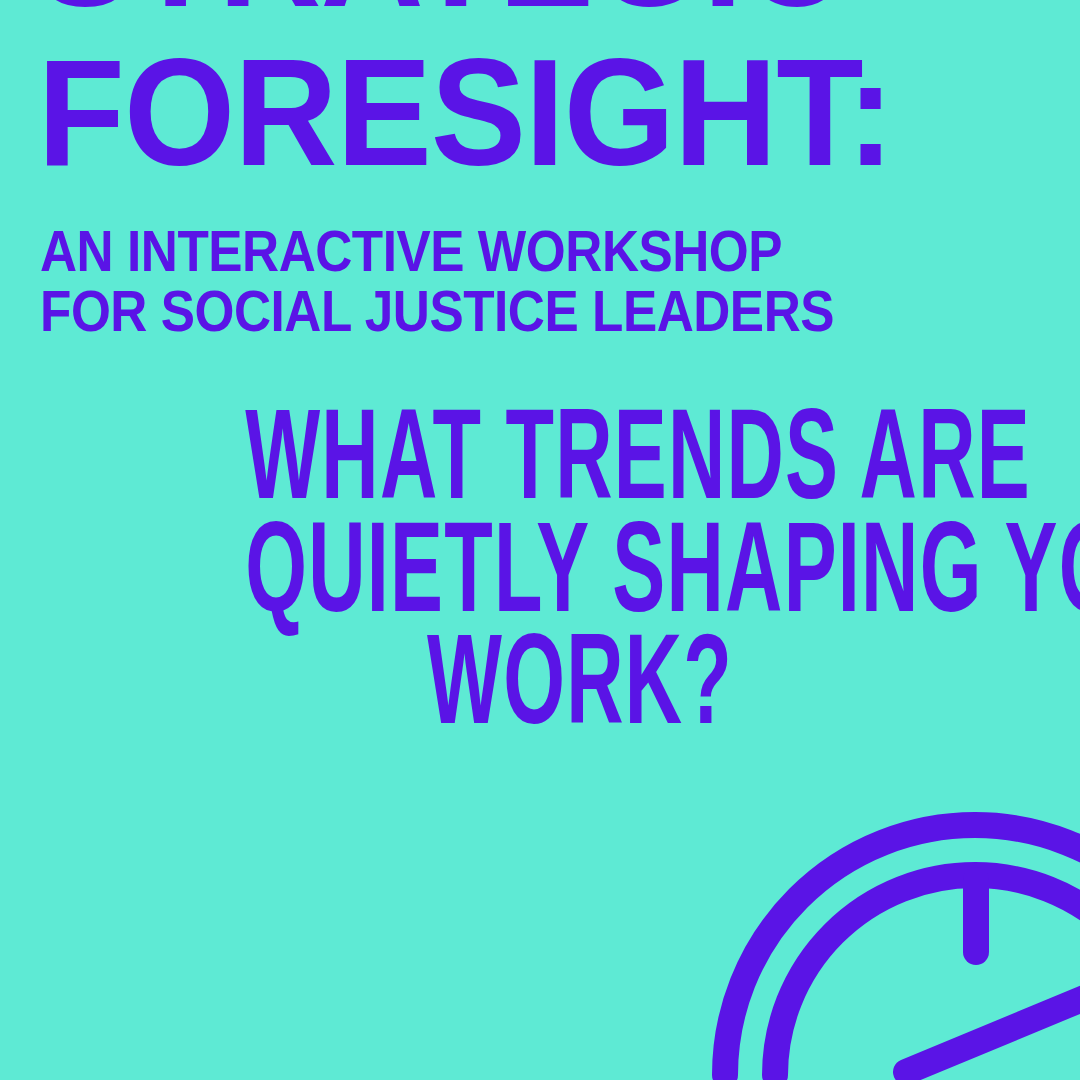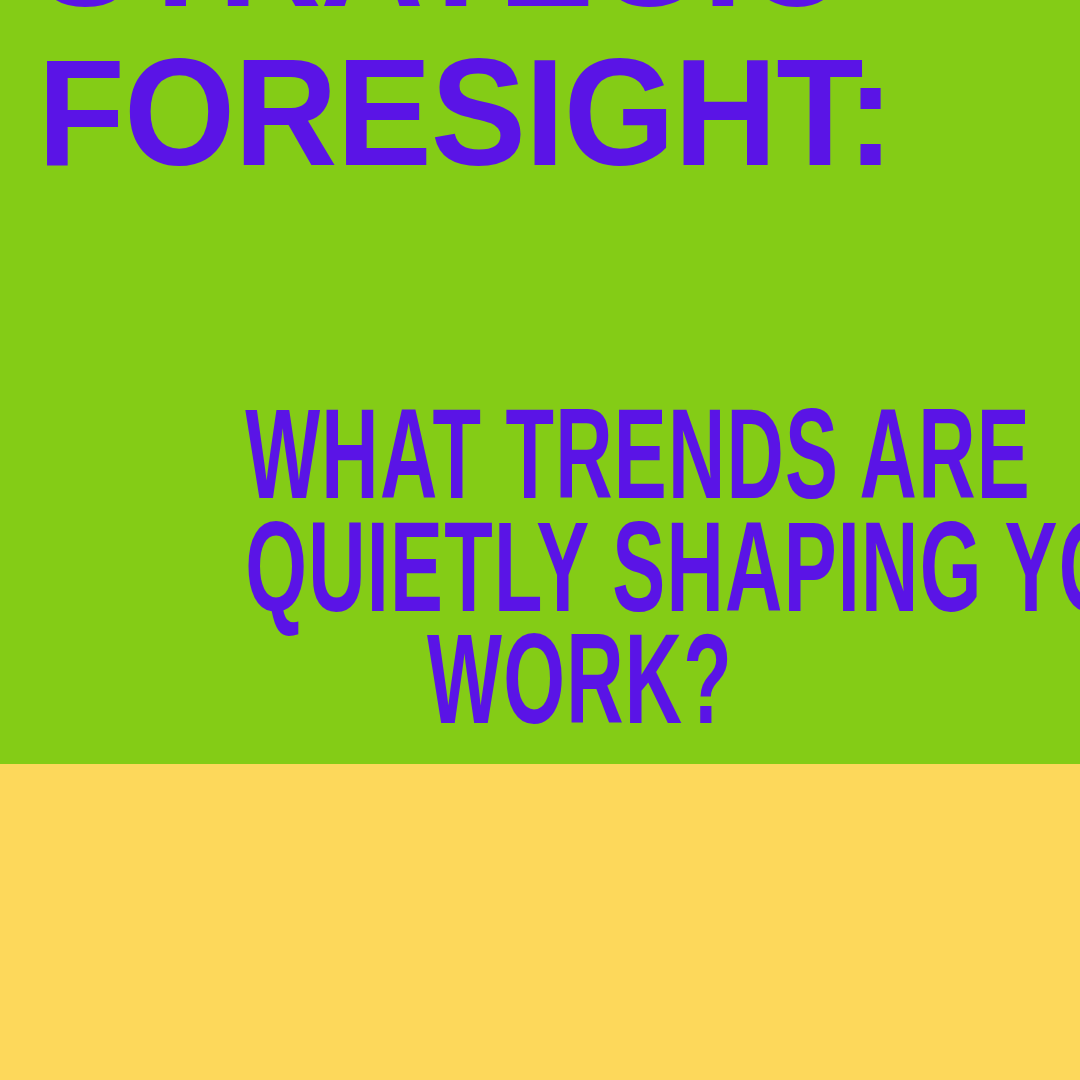--- a/index.html
+++ b/index.html
@@ -13,22 +13,22 @@
   body {
     font-family:"Liberation Sans", sans-serif;
     background:#FDD85B;
     position:relative;
   }
 
   #poster {
     position:absolute;
     inset:0;
     width:1080px;
-    height:764px;
-    background:#84cc16;
+    height:1080px;
+    background:#5eead4;
     overflow:hidden;
   }
 
   
   #compass-graphic {
     position:absolute;
     left:620px;
     top:790px;
     width:460px;
     height:290px;
@@ -133,20 +133,24 @@
 
   <div id="headline-block">
     <div id="title-line-1">
       <div class="title-line">STRATEGIC</div>
     </div>
     <div id="title-line-2">
       <div class="title-line">FORESIGHT:</div>
     </div>
   </div>
 
+  <div id="subtitle-block">
+    <div class="subtitle-line">AN INTERACTIVE WORKSHOP</div>
+    <div class="subtitle-line">FOR SOCIAL JUSTICE LEADERS</div>
+  </div>
 
   <div id="question-block">
     <span class="question-line">WHAT TRENDS ARE</span>
     <span class="question-line">QUIETLY SHAPING YOUR</span>
     <span class="question-line">WORK?</span>
   </div>
 
 </div>
 
 </body></html>

